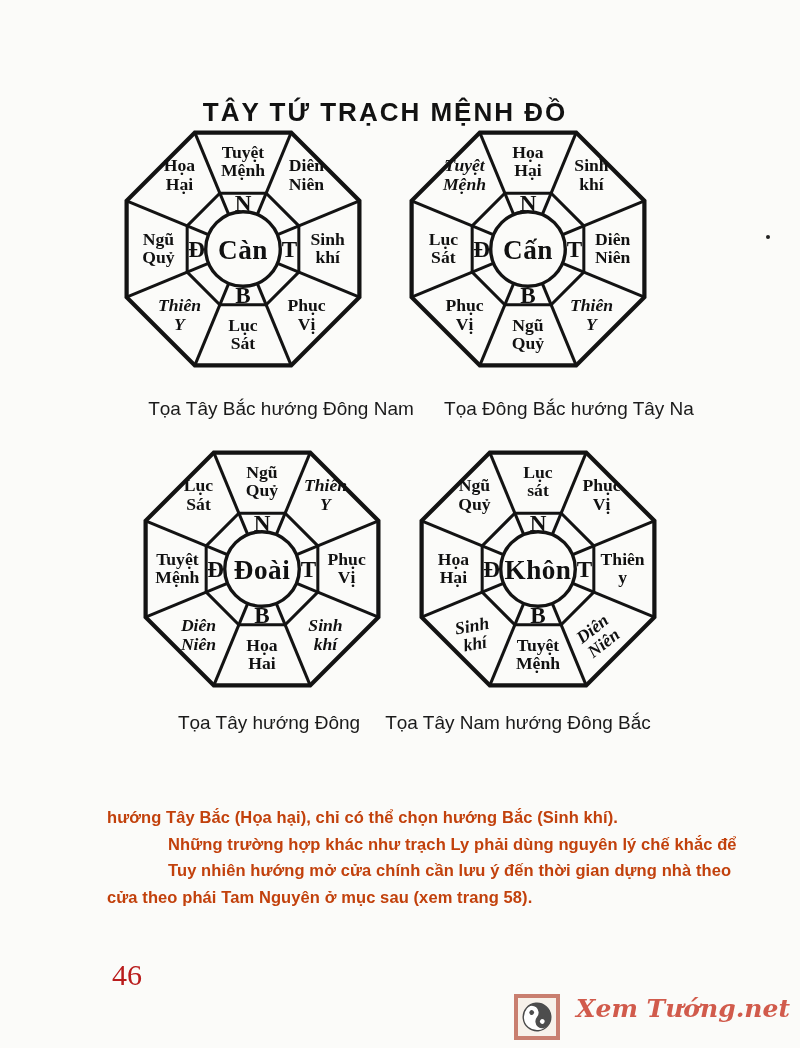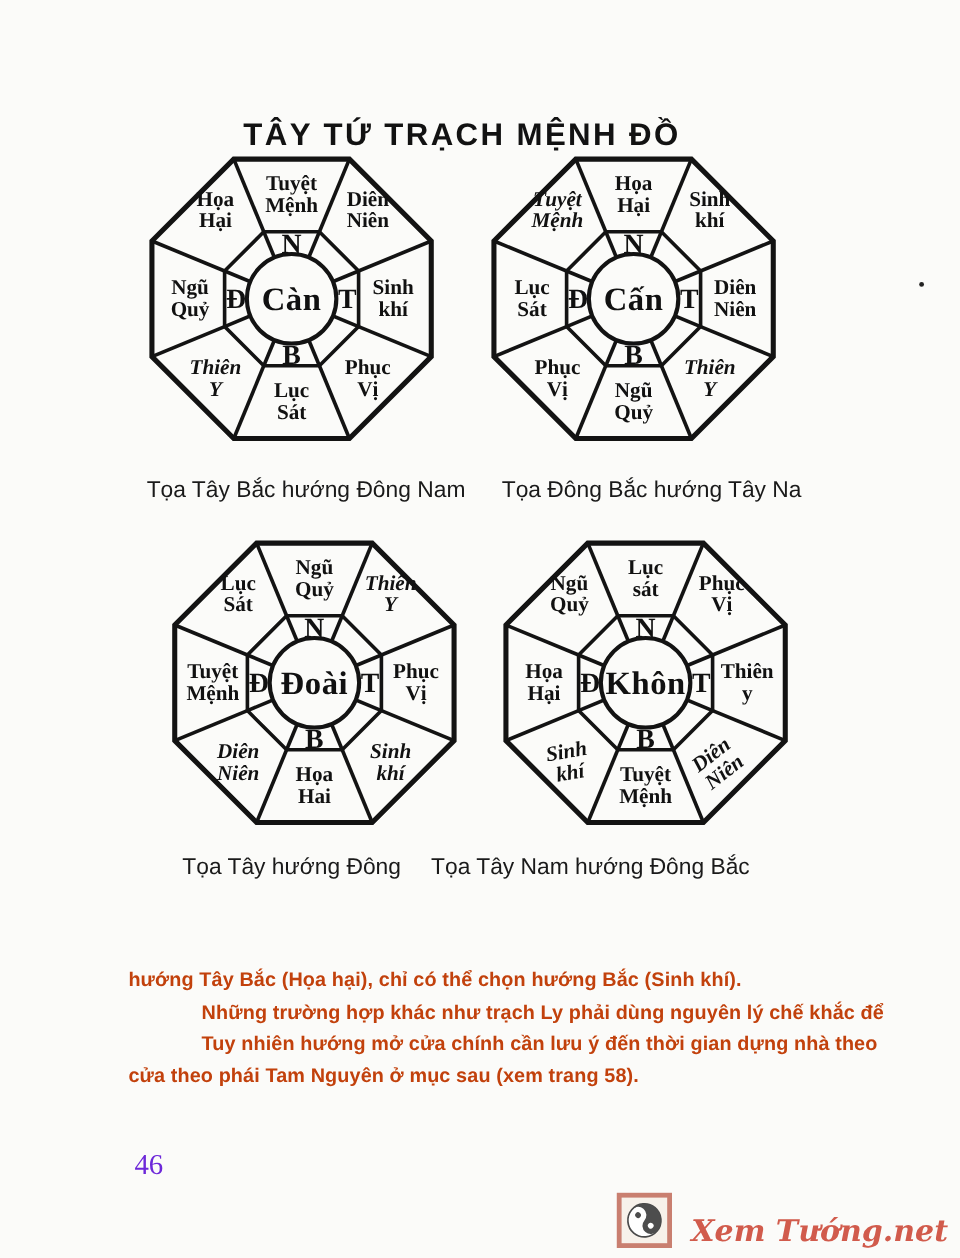--- a/index.html
+++ b/index.html
@@ -22,38 +22,38 @@
   .oct .outer{stroke-width:4.2}
   .oct .inner{stroke-width:3}
   .oct line{stroke-width:3}
   .oct circle{stroke:#131313;stroke-width:3.4;fill:#fbfbf9}
   .oct text{font-family:"Liberation Serif",serif;font-weight:bold;fill:#111;text-anchor:middle}
   .oct .ring{font-size:17.5px}
   .oct .compass{font-size:23px}
   .oct .center-label{font-size:27px;letter-spacing:0.5px}
   .caption{
     position:absolute;transform:translateX(-50%);white-space:nowrap;
-    font-size:19px;color:#1a1a1a;
+    font-size:19px;color:#1a1a1a;margin-left:26px;
   }
   #cap0{left:255px;top:398px}
   #cap1{left:543px;top:398px}
   #cap2{left:243px;top:712px}
   #cap3{left:492px;top:712px}
   #bodytext{
     position:absolute;left:107px;top:804px;width:606px;
     font-size:16.5px;font-weight:bold;line-height:26.5px;color:#c2410c;
     letter-spacing:0.1px;
   }
   #bodytext .line{white-space:nowrap}
   #bodytext .line.indent{padding-left:61px}
   #pagenum{
     position:absolute;left:112px;top:958px;
-    font-family:"Liberation Serif",serif;font-size:24px;color:#6d28d9;
-  }
-  #watermark{position:absolute;right:10px;bottom:8px;display:flex;align-items:flex-end;gap:16px}
+    font-family:"Liberation Serif",serif;font-size:30px;color:#b91c1c;
+  }
+  #watermark{position:absolute;right:10px;bottom:8px;display:flex;align-items:flex-start;gap:16px}
   #wm-icon{
     width:38px;height:38px;border:4px solid #c97f70;background:#f7f1ea;
     display:flex;align-items:center;justify-content:center;
   }
   #wm-text{
     font-family:"DejaVu Serif",serif;font-style:italic;font-weight:bold;
     font-size:25px;color:#d15b4c;white-space:nowrap;
   }
   .speck{position:absolute;left:766px;top:235px;width:4px;height:4px;background:#222;border-radius:50%}
 </style>

